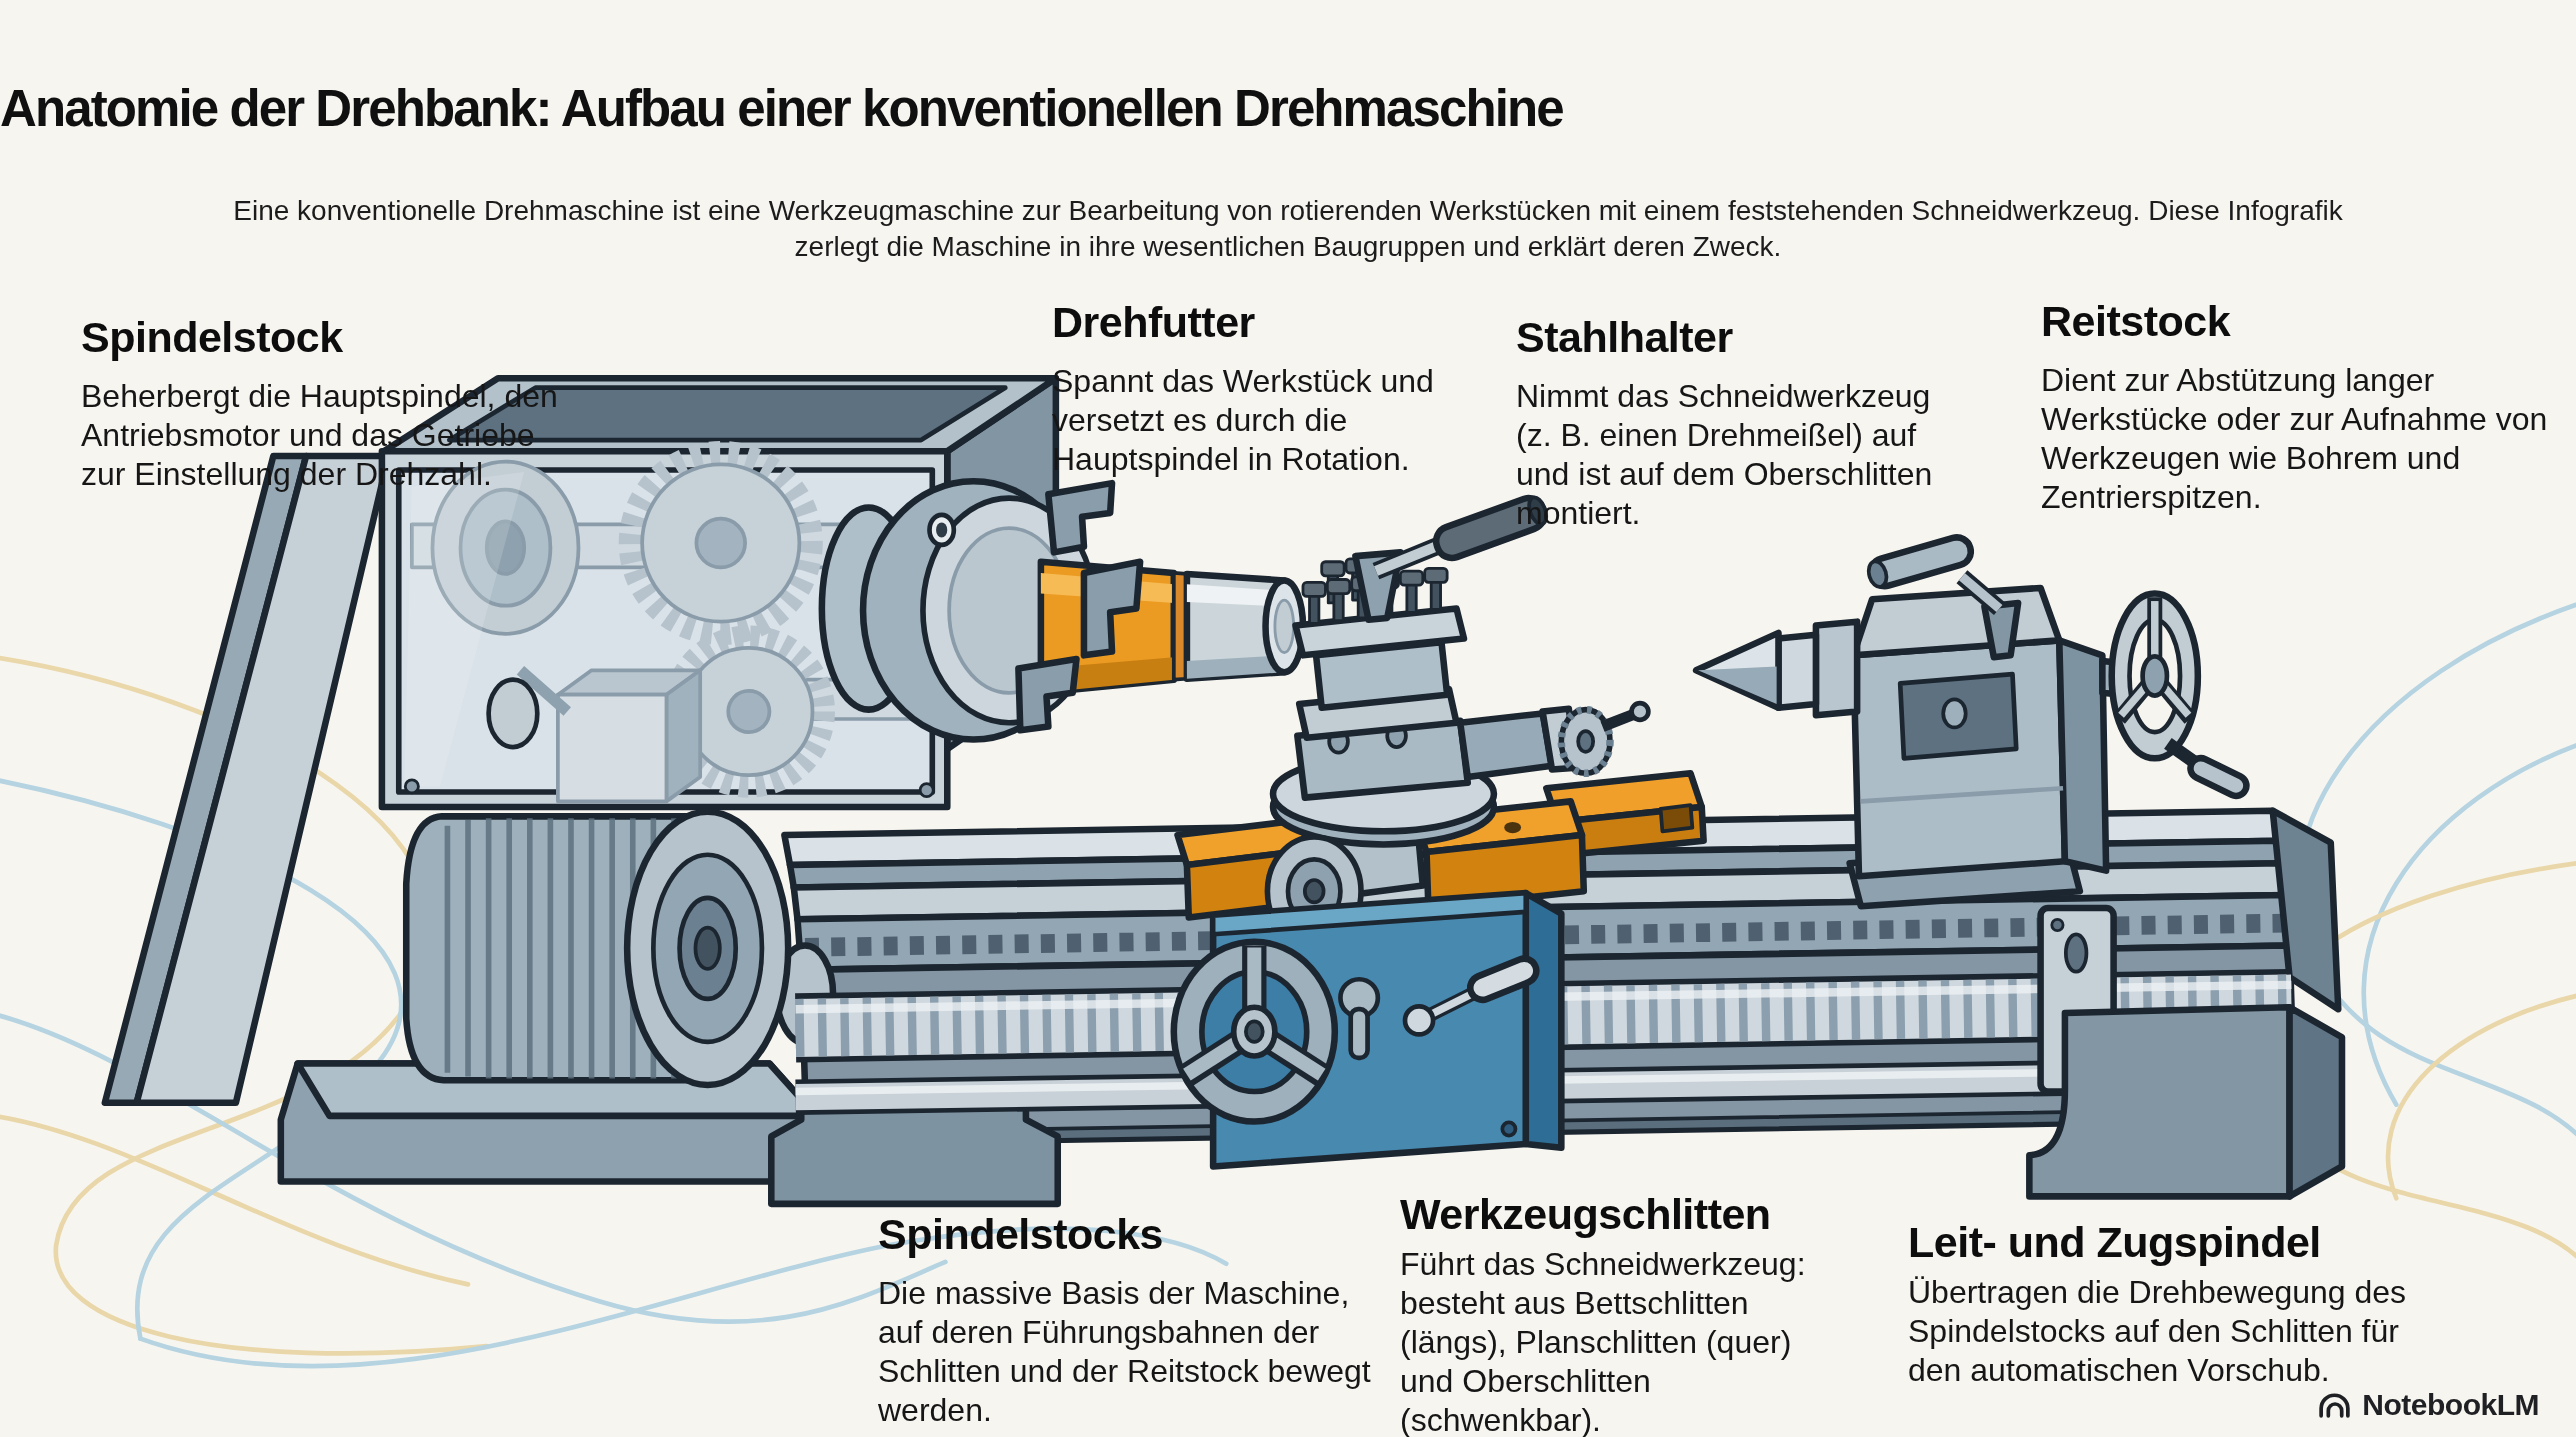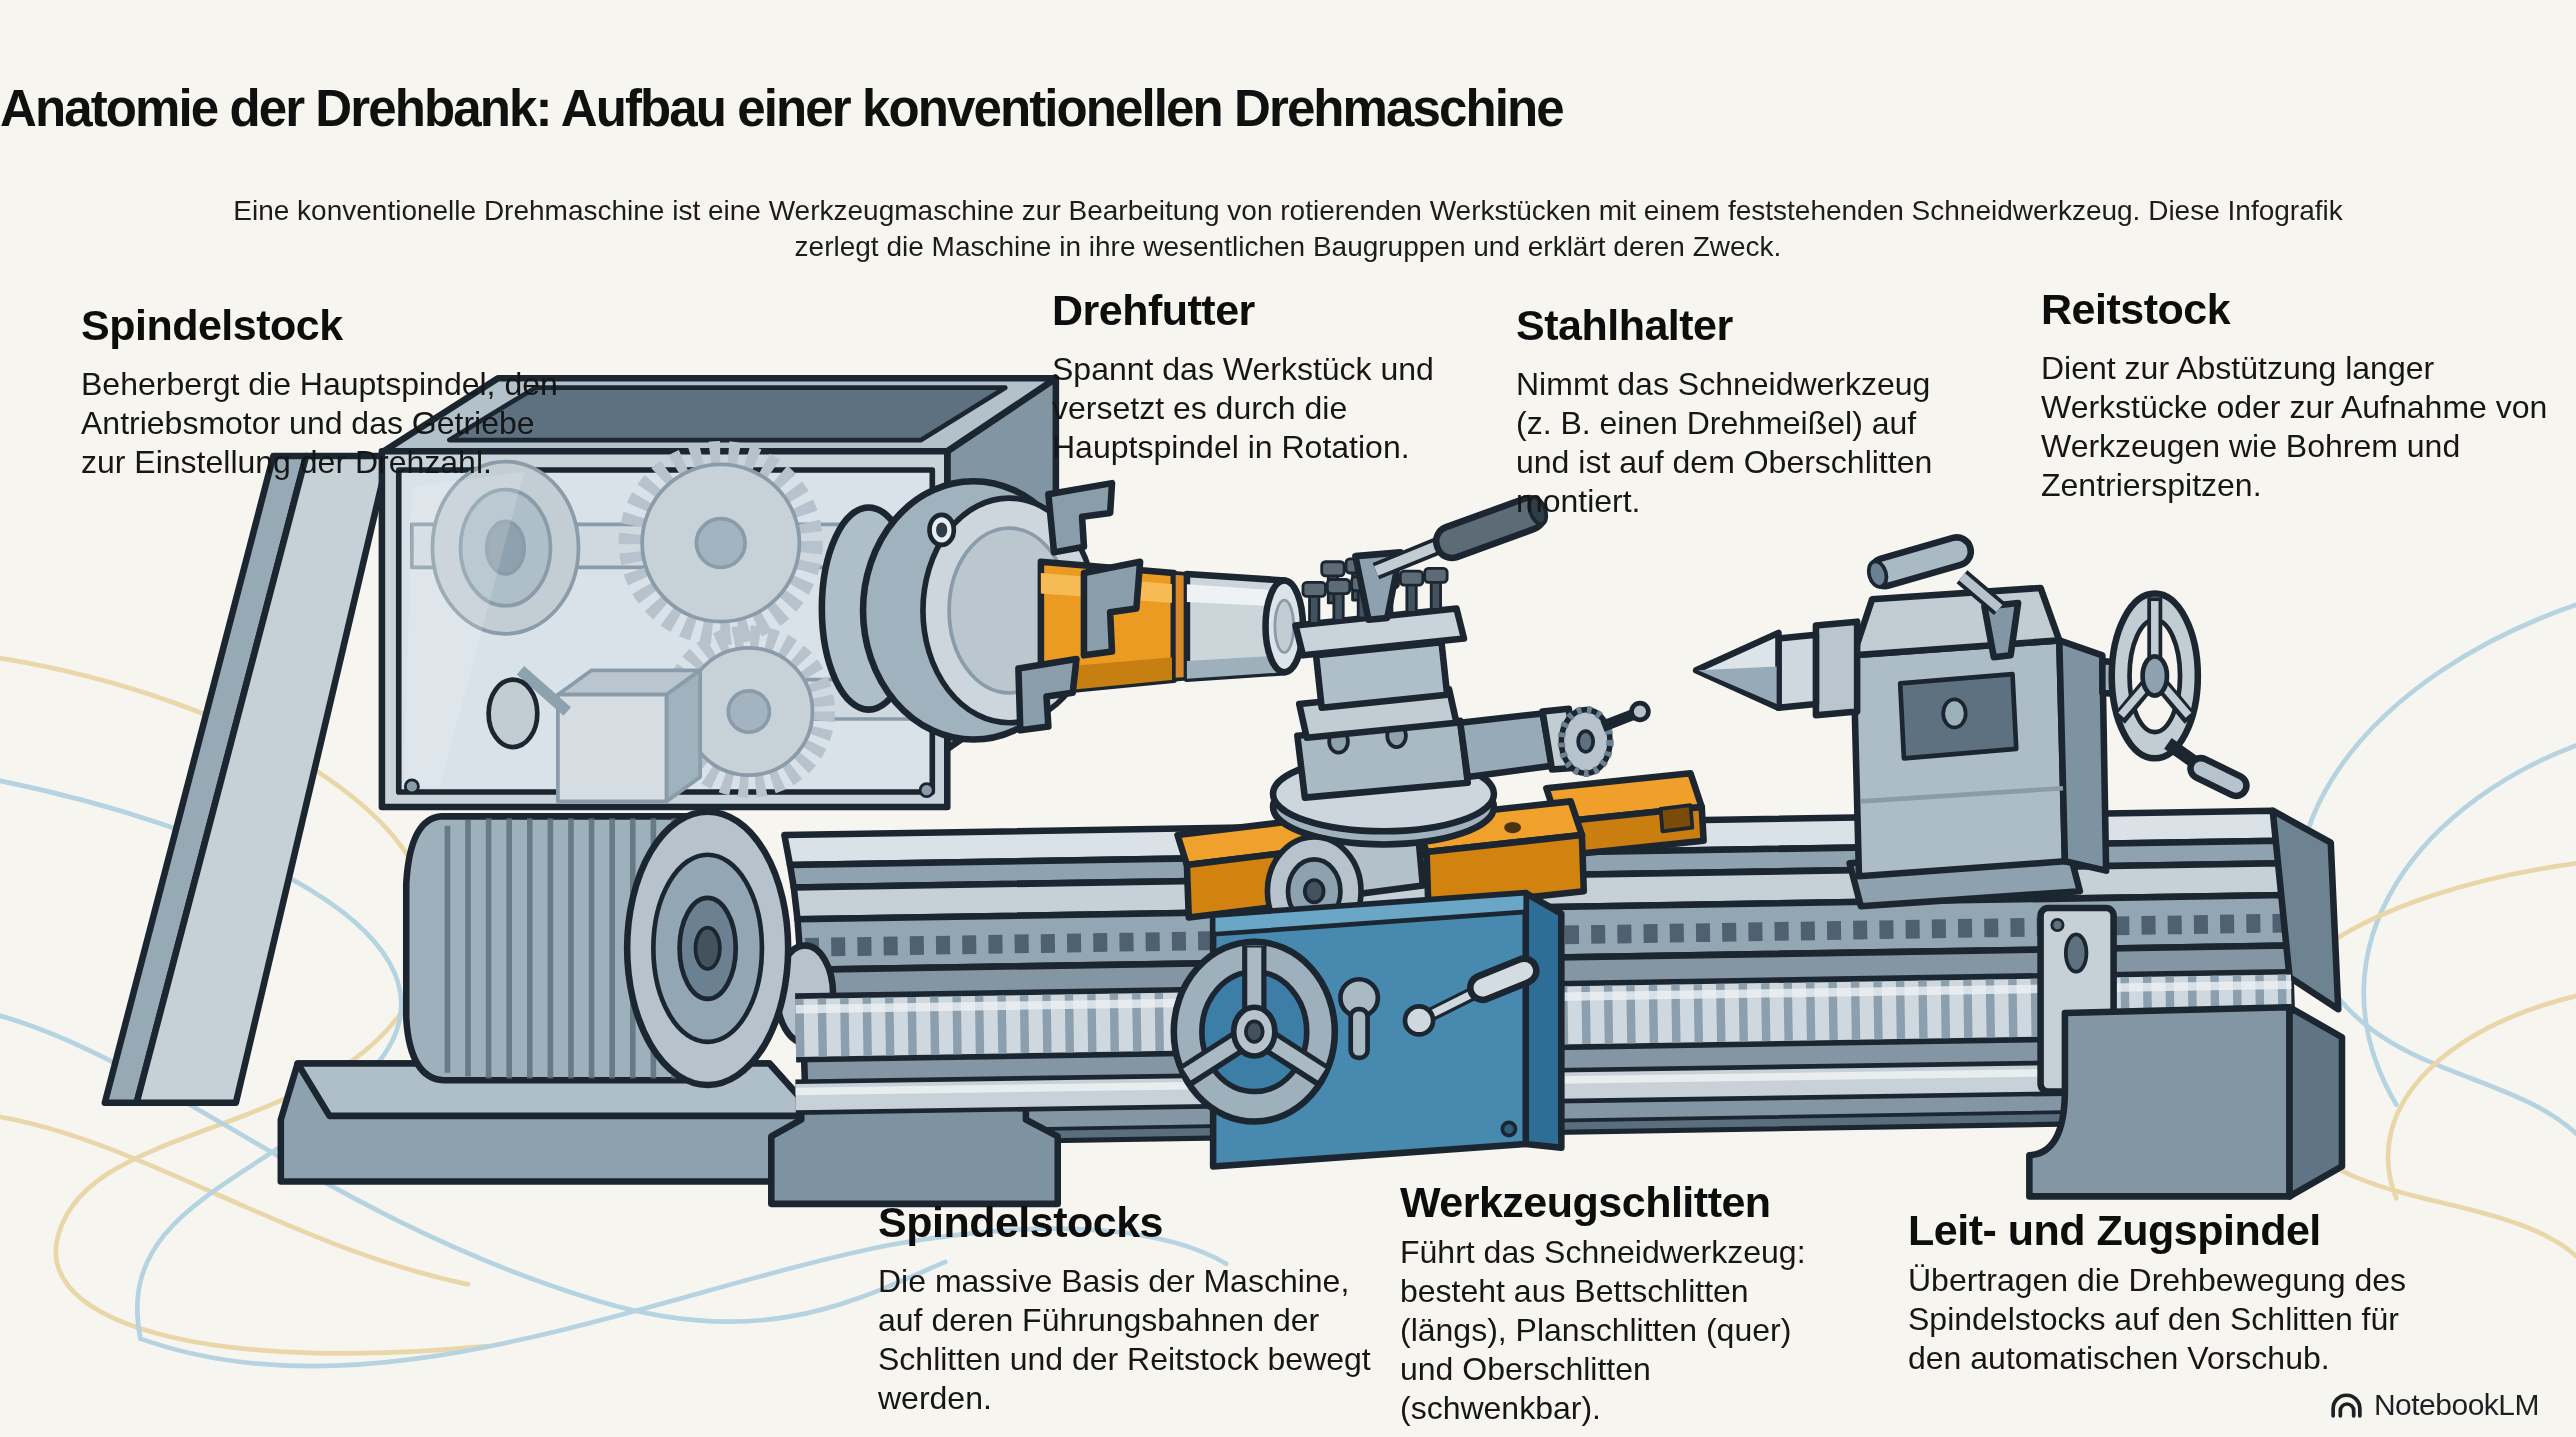--- a/index.html
+++ b/index.html
@@ -4,24 +4,24 @@
 <style>
   html,body{margin:0;padding:0;background:#f7f5f0;}
   body{width:2576px;height:1438px;overflow:hidden;font-family:"Liberation Sans",sans-serif;color:#141414;}
   .canvas{position:absolute;top:0;left:0;width:2576px;height:1438px;}
   svg.scene{position:absolute;top:0;left:0;width:2576px;height:1438px;}
   .title{position:absolute;top:45px;left:0;width:2576px;text-align:left;
          font-size:51px;font-weight:bold;letter-spacing:-1.9px;color:#101010;}
   .subtitle{position:absolute;top:165px;left:50%;transform:translateX(-50%);width:2172px;
             text-align:center;font-size:28px;line-height:1.28;color:#1c1c1c;}
   .ann{position:absolute;}
-  .ann h3{margin:0 0 15px 0;font-size:43px;font-weight:bold;letter-spacing:-0.5px;color:#0d0d0d;}
+  .ann h3{margin:12px 0 15px 0;font-size:43px;font-weight:bold;letter-spacing:-0.5px;color:#0d0d0d;}
   .ann p{margin:0;font-size:32px;line-height:1.22;color:#161616;}
   .watermark{position:absolute;right:37px;bottom:15px;display:flex;align-items:center;gap:9.4px;
-             font-size:30px;font-weight:normal;color:#1f2023;letter-spacing:-0.5px;}
+             font-size:30px;font-weight:bold;color:#1f2023;letter-spacing:-0.5px;}
   .watermark svg{display:block;}
 </style>
 </head>
 <body>
 
 <div class="canvas">
 
 <svg class="scene" viewBox="0 0 2752 1536" aria-hidden="true">
   <defs>
     <g id="bolt">

